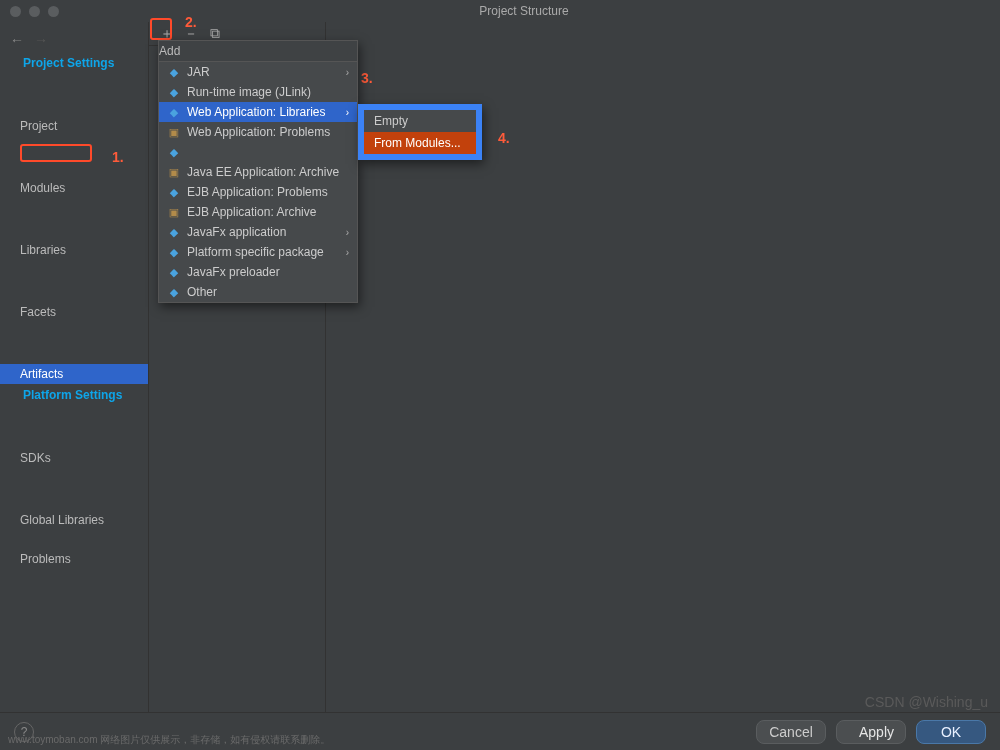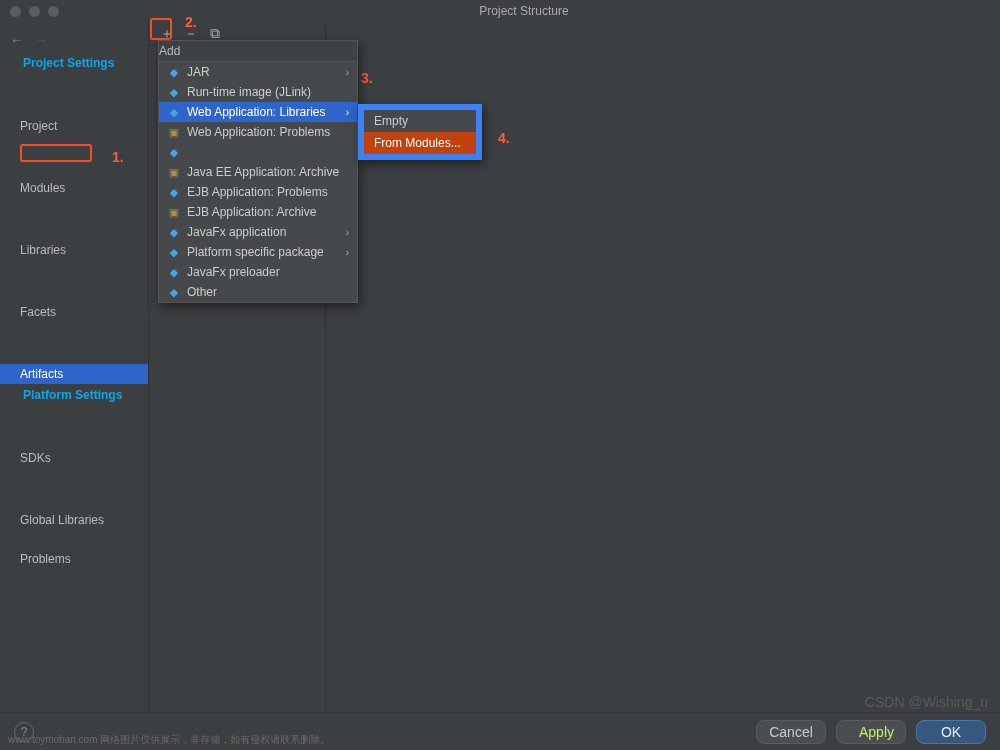--- a/index.html
+++ b/index.html
@@ -36,21 +36,21 @@
     .subitem { padding: 4px 10px; color: #ccc; cursor: pointer; }
     .subitem.sel { background: #c2410c; color: #fff; }
     
     .anno { position: absolute; color: #ff5b3a; font-size: 14px; font-weight: 600; pointer-events: none; }
     .abox { position: absolute; border: 2px solid #ff4a2a; border-radius: 3px; pointer-events: none; }
     
     .bottom { position: absolute; left:0; right:0; bottom: 0; height: 38px; border-top: 1px solid #323232; display: flex; align-items: center; padding: 0 14px; background:#3c3f41; }
     .help { width: 20px; height: 20px; border-radius: 50%; border: 1px solid #666; display:flex; align-items:center; justify-content:center; color:#888; font-size:12px; cursor:pointer; }
     .btns { margin-left: auto; display: flex; gap: 10px; }
     .btn { min-width: 70px; height: 24px; border: 1px solid #5a5d5f; border-radius: 8px; background: #4b4e50; color: #ccc; display:flex; align-items:center; justify-content:center; cursor:pointer; font-size: 14px; }
-    .btn.disabled { color: #bef264; padding-left: 11px; }
+    .btn.disabled { color: #e5e5e5; padding-left: 11px; }
     .btn.primary { background: #365880; border-color:#4a78a8; color:#e8f0ff; }
     .watermark { position:absolute; left: 8px; bottom: 3px; color:#6a6a6a; font-size: 10px; }
     .wmright { position:absolute; right: 12px; bottom: 40px; color:#5a5a5a; font-size: 14px; }
   </style>
 </head>
 <body>
 
 <div class="titlebar">
   <div class="traffic">
     <div class="tl"></div>

